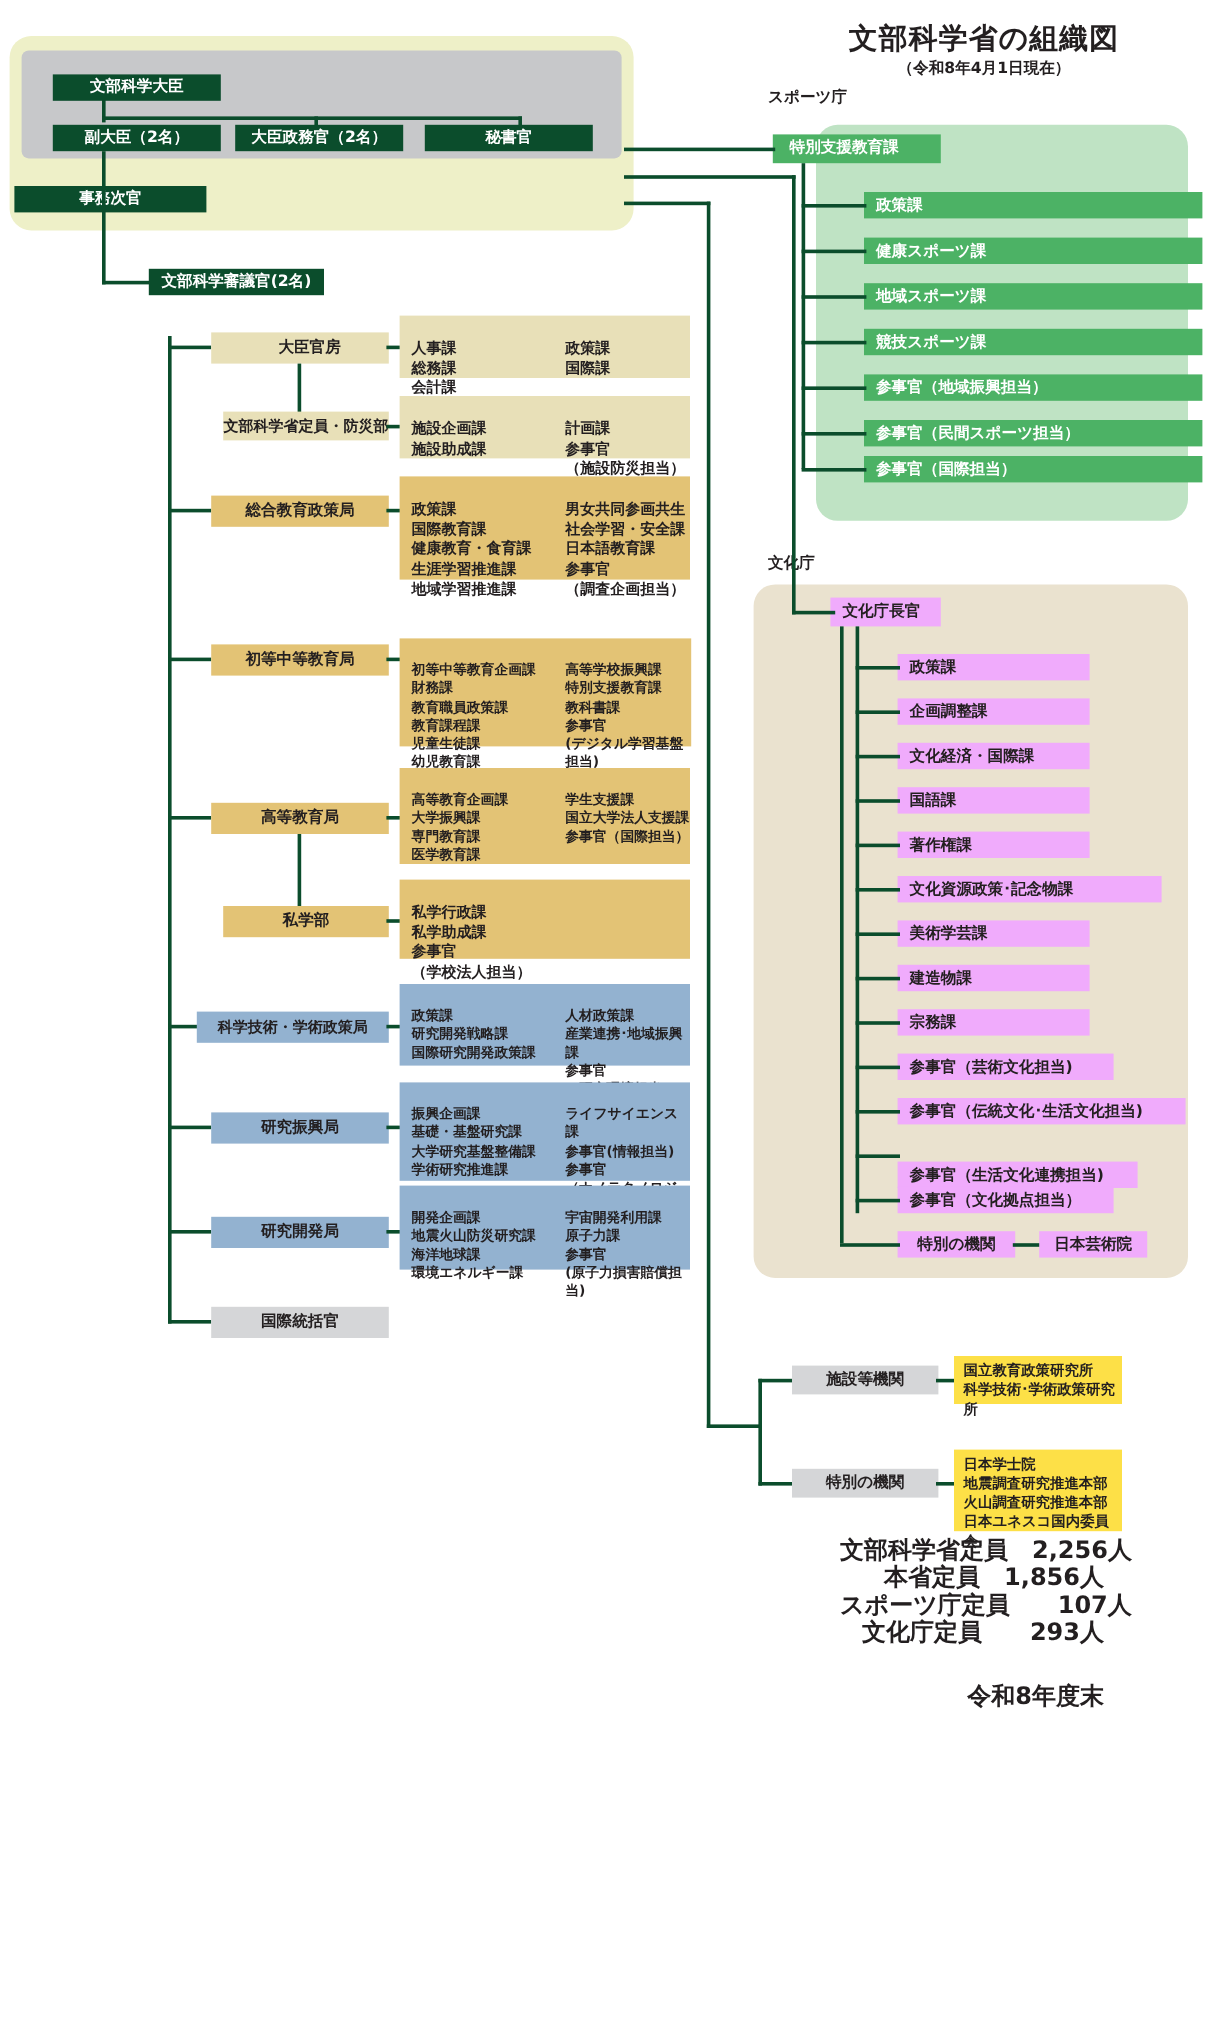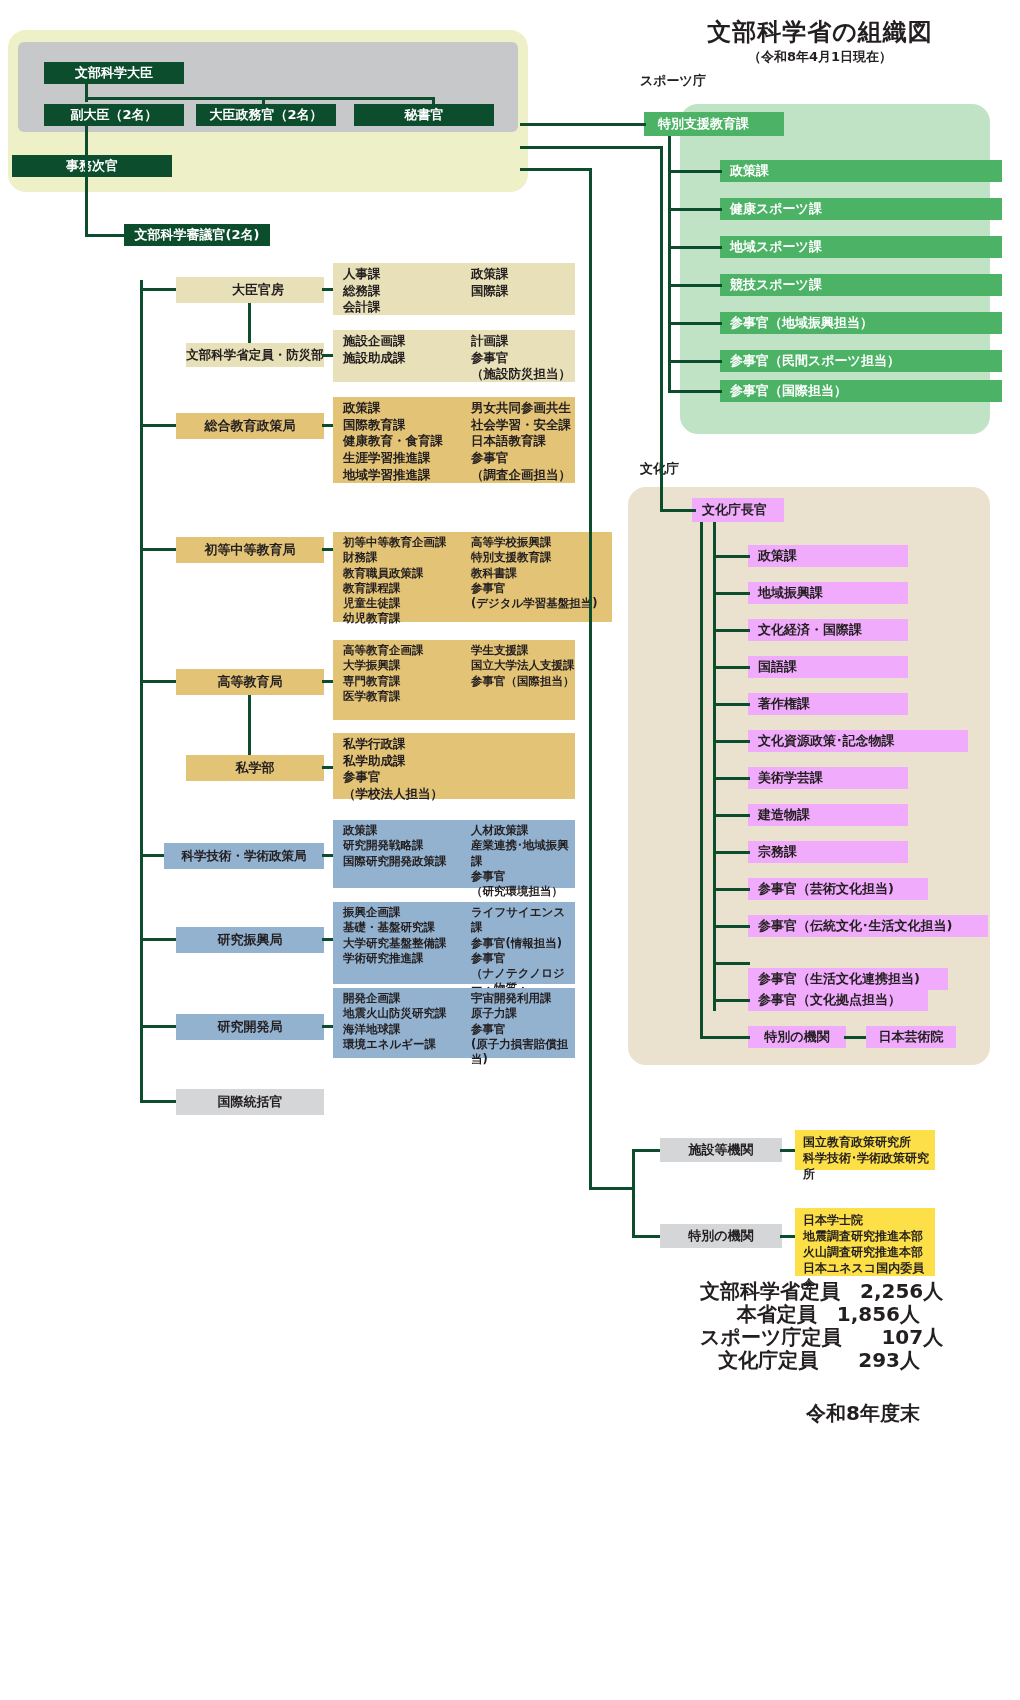--- a/index.html
+++ b/index.html
@@ -42,21 +42,21 @@
   .d-tan   { background:#e3c375; }
   .d-blue  { background:#93b2d0; }
   .d-grey  { background:#fde047; }
 
   .detail {
     position:absolute;
     display:flex;
     font-weight:bold;
     font-size:12.5px;
     line-height:1.33;
-    padding:3px 0 7px 10px;
+    padding:19px 0 7px 10px;
     color:#231f20;
   }
   .detail .col { white-space:pre-line; }
   .detail .col.c1 { width:128px; flex:none; }
   .detail .col.c2 { flex:1; }
 
   
   .bar {
     position:absolute; display:flex; align-items:center;
     padding-left:10px; font-weight:bold; font-size:13px;
@@ -164,21 +164,21 @@
 日本語教育課
 参事官
 （調査企画担当）</div>
 </div>
 
 <div class="ln lnh" style="left:140px; top:548px; width:36px; height:3px;"></div>
 <div class="box b-tan center" style="left:176px; top:537px; width:148px; height:26px; font-size:13px;">
   <span>初等中等教育局</span>
 </div>
 <div class="ln lnh" style="left:322px; top:548px; width:20px; height:3px;"></div>
-<div class="detail d-tan" style="left:333px; top:532px; width:279px; height:90px; font-size:11.5px;">
+<div class="detail d-tan" style="left:333px; top:532px; width:243px; height:90px; font-size:11.5px;">
   <div class="col c1">初等中等教育企画課
 財務課
 教育職員政策課
 教育課程課
 児童生徒課
 幼児教育課</div>
   <div class="col c2">高等学校振興課
 特別支援教育課
 教科書課
 参事官
@@ -325,21 +325,21 @@
 
 <div class="ln lnv" style="left:713px; top:522px; width:3px; height:489px;"></div>
 <div class="ln lnv" style="left:700px; top:522px; width:3px; height:514px;"></div>
 
 <div class="bar bar-bunka" style="left:748px; top:545px; width:160px; height:22px;">
   <span>政策課</span>
   </div>
 <div class="ln lnh" style="left:713px; top:555px; width:37px; height:3px;"></div>
 
 <div class="bar bar-bunka" style="left:748px; top:582px; width:160px; height:22px;">
-  <span>地域振興課</span>
+  <span>企画調整課</span>
   </div>
 <div class="ln lnh" style="left:713px; top:592px; width:37px; height:3px;"></div>
 
 <div class="bar bar-bunka" style="left:748px; top:619px; width:160px; height:22px;">
   <span>文化経済・国際課</span>
   </div>
 <div class="ln lnh" style="left:713px; top:629px; width:37px; height:3px;"></div>
 
 <div class="bar bar-bunka" style="left:748px; top:656px; width:160px; height:22px;">
   <span>国語課</span>

